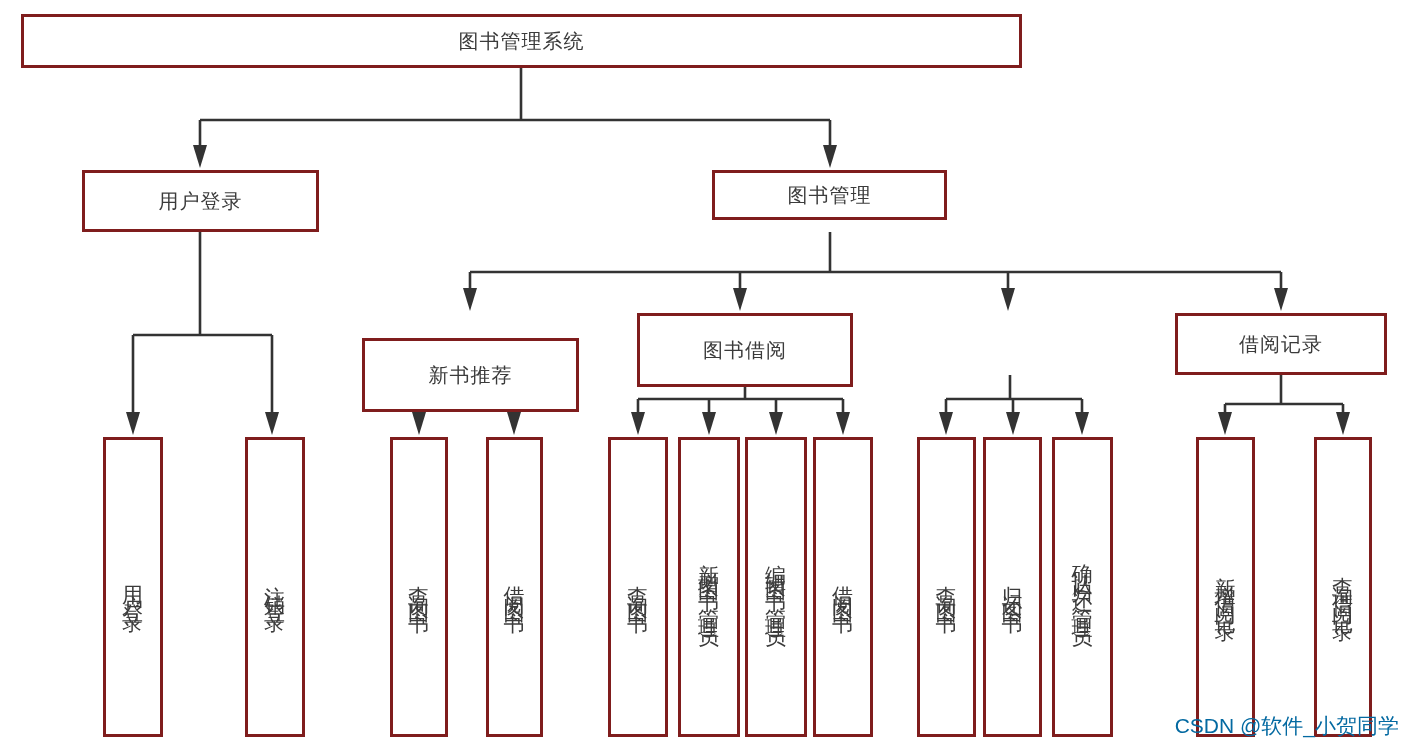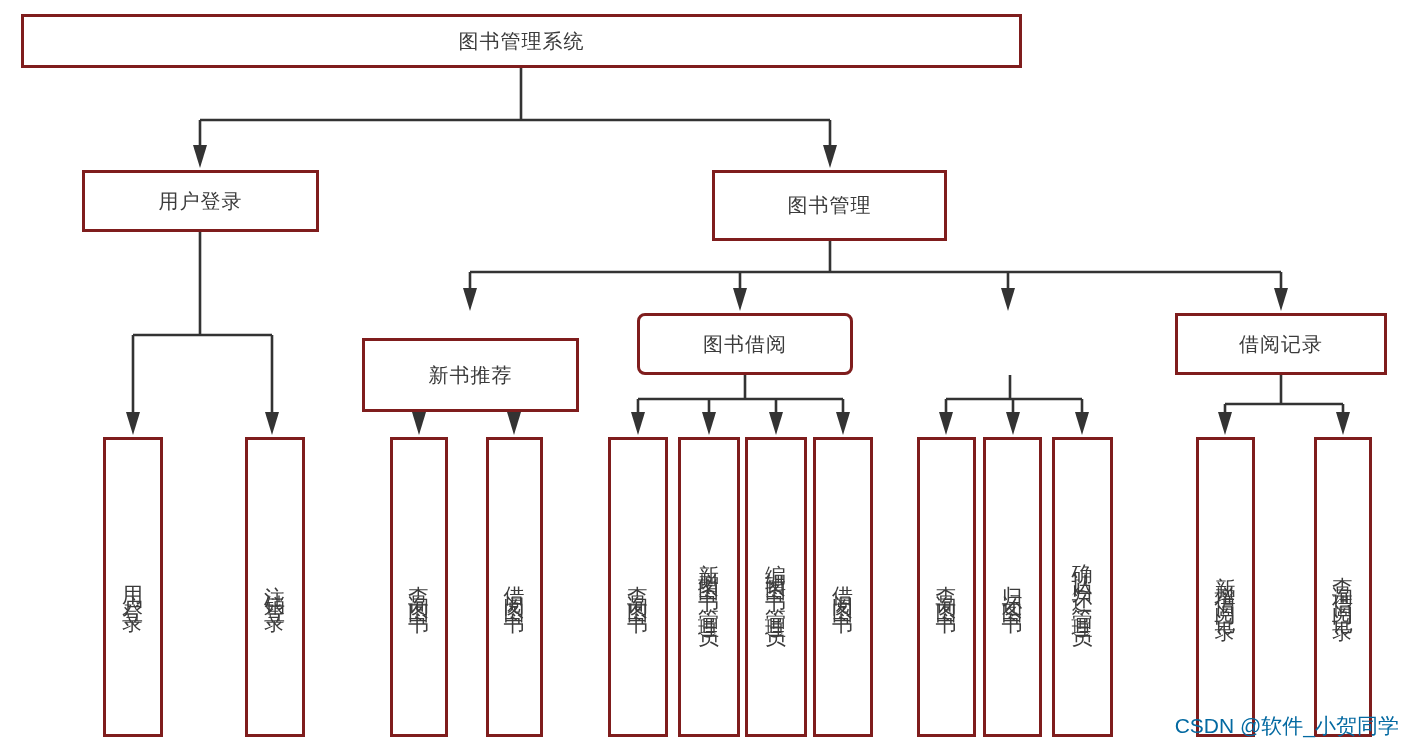--- a/index.html
+++ b/index.html
@@ -34,23 +34,23 @@
     text-orientation: mixed;
     font-size: 21px;
     letter-spacing: 9px;
     line-height: 1;
     top: 437px;
     height: 300px;
     text-align: center;
   }
   .b-root { left: 21px;  top: 14px;  width: 1001px; height: 54px; }
   .b-l2a  { left: 82px;  top: 170px; width: 237px;  height: 62px; }
-  .b-l2b  { left: 712px; top: 170px; width: 235px;  height: 71px; font-family: Liberation Mono, monospace; }
+  .b-l2b  { left: 712px; top: 170px; width: 235px;  height: 50px; font-family: Liberation Mono, monospace; }
   .b-l3a  { left: 362px; top: 313px; width: 217px;  height: 74px; margin-top: 25px; }
-  .b-l3b  { left: 637px; top: 313px; width: 216px;  height: 62px; border-radius: 8px; }
+  .b-l3b  { left: 637px; top: 313px; width: 216px;  height: 74px; }
   .b-l3c  { left: 903px; top: 313px; width: 214px;  height: 62px; }
   .b-l3d  { left: 1175px;top: 313px; width: 212px;  height: 62px; }
   .b-f1  { left: 103px;  width: 60px; }
   .b-f2  { left: 245px;  width: 60px; }
   .b-f3  { left: 390px;  width: 58px; }
   .b-f4  { left: 486px;  width: 57px; }
   .b-f5  { left: 608px;  width: 60px; }
   .b-f6  { left: 678px;  width: 62px; }
   .b-f7  { left: 745px;  width: 62px; }
   .b-f8  { left: 813px;  width: 60px; }

